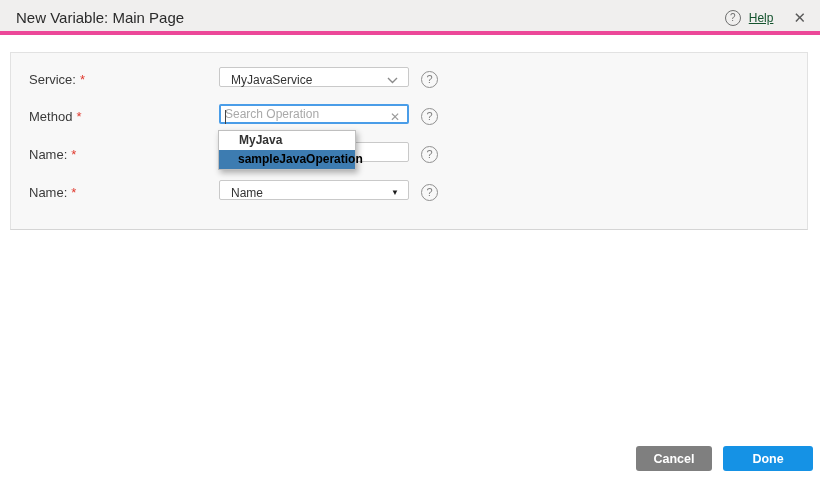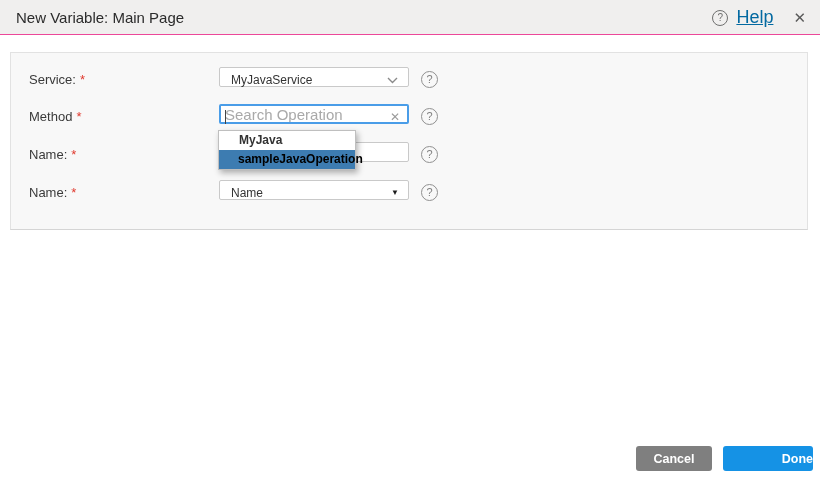--- a/index.html
+++ b/index.html
@@ -9,37 +9,37 @@
     font-family: "Liberation Sans", sans-serif;
     position: relative;
     overflow: hidden;
   }
 
   
   .dialog-header {
     position: absolute; left: 0; top: 0;
     width: 820px; height: 35px;
     background: #f0efee;
-    border-bottom: 1px solid #ec4899;
+    border-bottom: 4px solid #ec4899;
   }
   .dialog-title {
     position: absolute; left: 16px; top: 0;
     height: 35px; line-height: 35px;
     font-size: 15px; color: #2b2b2b;
   }
   .header-right {
     position: absolute; right: 14px; top: 0; height: 35px;
     display: flex; align-items: center; gap: 8px;
   }
   .q-circle {
     display: inline-flex; align-items: center; justify-content: center;
     width: 16px; height: 16px; border: 1px solid #6f6f6f; border-radius: 50%;
     font-size: 10px; color: #6f6f6f; line-height: 1;
   }
-  .help-text { font-size: 18px; color: #0369a1; text-decoration: underline; }
+  .help-text { font-size: 12px; color: #14532d; text-decoration: underline; }
   .close-x {
     font-size: 15px; color: #5a5a5a; margin-left: 12px; cursor: pointer;
     line-height: 1;
   }
 
   
   .form-panel {
     position: absolute; left: 10px; top: 52px;
     width: 798px; height: 178px;
     background: #f8f8f8;
@@ -78,21 +78,21 @@
 
   .search-input-wrap {
     border: 2px solid #4a9de8;
     border-radius: 2px;
   }
   .search-input {
     position: absolute; left: 0; top: 0; width: 100%; height: 100%;
     border: none; outline: none; background: transparent;
     padding: 0 22px 0 4px;
     font-family: "Liberation Sans", sans-serif;
-    font-size: 15px; color: #333;
+    font-size: 12px; color: #333;
   }
   .search-input::placeholder { color: #a9a9a9; opacity: 1; }
   .caret {
     position: absolute; left: 4px; top: 4px; width: 1px; height: 14px;
     background: #444;
   }
   .clear-x {
     position: absolute; right: 7px; top: 4px;
     font-size: 12px; color: #9b9b9b; cursor: pointer; line-height: 14px;
   }
@@ -139,21 +139,21 @@
   
   .btn {
     position: absolute; top: 446px; height: 25px;
     border: none; border-radius: 3px;
     font-family: "Liberation Sans", sans-serif;
     font-size: 12.5px; font-weight: 600; color: #ffffff;
     cursor: pointer;
     margin-left: 8px;
   }
   .btn-cancel { left: 628px; width: 76px; background: #7f7f7f; }
-  .btn-done   { left: 715px; width: 90px; background: #1592e5; text-align: right; }
+  .btn-done   { left: 715px; width: 90px; background: #1592e5; }
 </style>
 </head>
 <body>
 
 <div class="dialog-header">
   <div class="dialog-title">New Variable: Main Page</div>
   <div class="header-right">
     <span class="q-circle">?</span>
     <span class="help-text">Help</span>
     <span class="close-x">✕</span>

